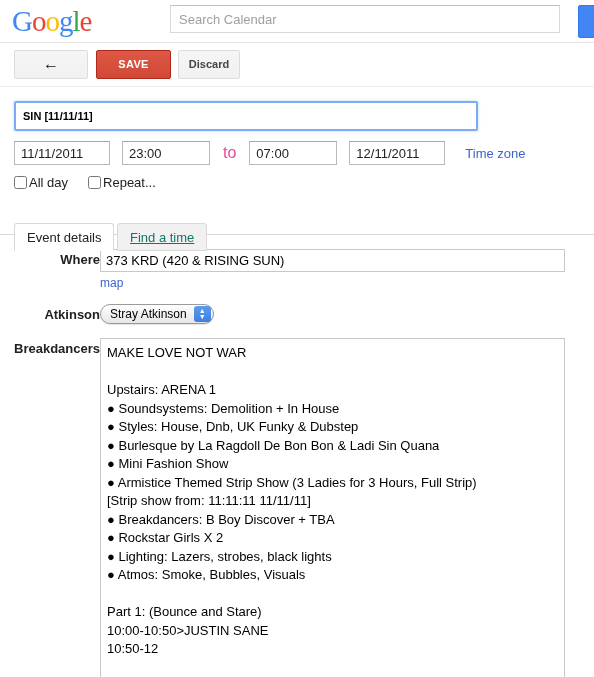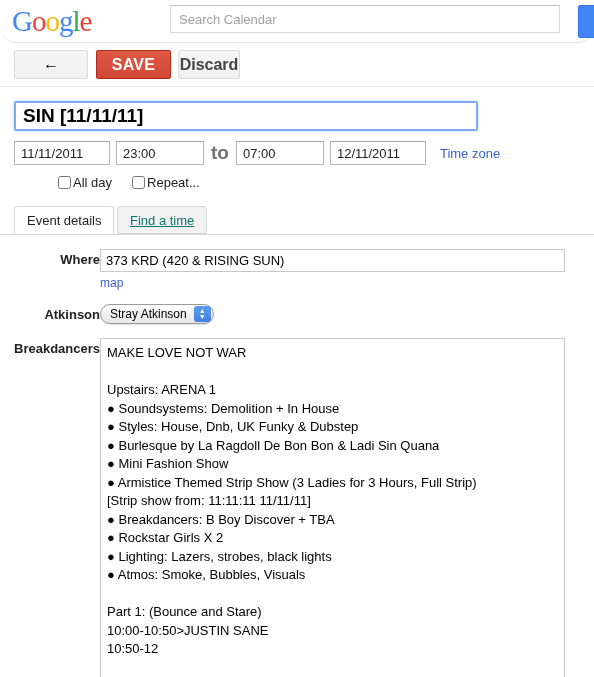--- a/index.html
+++ b/index.html
@@ -17,21 +17,20 @@
     -webkit-font-smoothing: antialiased;
   }
 
   
   .topbar {
     position: relative;
     height: 43px;
     background: #ffffff;
     border-bottom: 1px solid #e5e5e5;
     box-sizing: border-box;
-    border-radius: 16px;
   }
   .logo {
     position: absolute;
     left: 12px;
     top: 4px;
     font-family: "Liberation Serif", serif;
     font-size: 29px;
     letter-spacing: -1px;
     line-height: 34px;
     user-select: none;
@@ -86,21 +85,21 @@
   .btn {
     position: absolute;
     top: 7px;
     height: 29px;
     box-sizing: border-box;
     border: 1px solid #dcdcdc;
     border-radius: 2px;
     background: linear-gradient(#f5f5f5, #f1f1f1);
     color: #444;
     font-family: "Liberation Sans", sans-serif;
-    font-size: 16px;
+    font-size: 11px;
     font-weight: bold;
     line-height: 27px;
     text-align: center;
     cursor: pointer;
     user-select: none;
   }
   .btn-back {
     left: 14px;
     width: 74px;
     font-size: 16px;
@@ -129,82 +128,81 @@
 
   .title-row { padding: 0 14px; }
   .title-input {
     width: 464px;
     height: 30px;
     box-sizing: border-box;
     border: 2px solid #7eaaf3;
     border-radius: 2px;
     padding: 0 7px;
     font-family: "Liberation Sans", sans-serif;
-    font-size: 19px;
+    font-size: 11px;
     font-weight: bold;
     color: #000;
     outline: none;
     box-shadow: 0 0 3px rgba(82,168,236,.45);
   }
 
   .date-row {
     display: flex;
     align-items: center;
     padding: 10px 14px 0 14px;
-    gap: 6px;
+    gap: 12px;
   }
   .txt-input {
     height: 24px;
     box-sizing: border-box;
     border: 1px solid #b9b9b9;
     border-top-color: #a6a6a6;
     background: #fff;
     font-family: "Liberation Sans", sans-serif;
     font-size: 13px;
     color: #222;
     padding: 0 6px;
     outline: none;
   }
   .in-date { width: 96px; }
   .in-time { width: 88px; }
-  .to-label { font-size: 19px; color: #737373; padding: 0 1px; font-weight: bold; }
+  .to-label { font-size: 16px; color: #ec4899; padding: 0 1px; }
   .tz-link {
     color: #3b62d0;
     font-size: 13px;
     text-decoration: none;
     margin-left: 8px;
     cursor: pointer;
   }
 
   .check-row {
     display: flex;
     align-items: center;
     padding: 10px 14px 0 14px;
     gap: 6px;
     font-size: 13px;
-    margin-left: 44px;
   }
   .check-row .cb { margin: 0 2px 0 0; vertical-align: middle; }
   .check-item {
     display: inline-flex;
     align-items: center;
     margin-right: 14px;
     cursor: pointer;
   }
 
   
   .tabs {
     position: relative;
     margin-top: 16px;
     height: 28px;
     border-bottom: 1px solid #d8d8d8;
   }
   .tab {
     position: absolute;
-    top: 0;
+    top: 17px;
     height: 28px;
     box-sizing: border-box;
     padding: 0 12px;
     line-height: 27px;
     font-size: 13px;
     cursor: pointer;
     user-select: none;
   }
   .tab-active {
     left: 14px;

